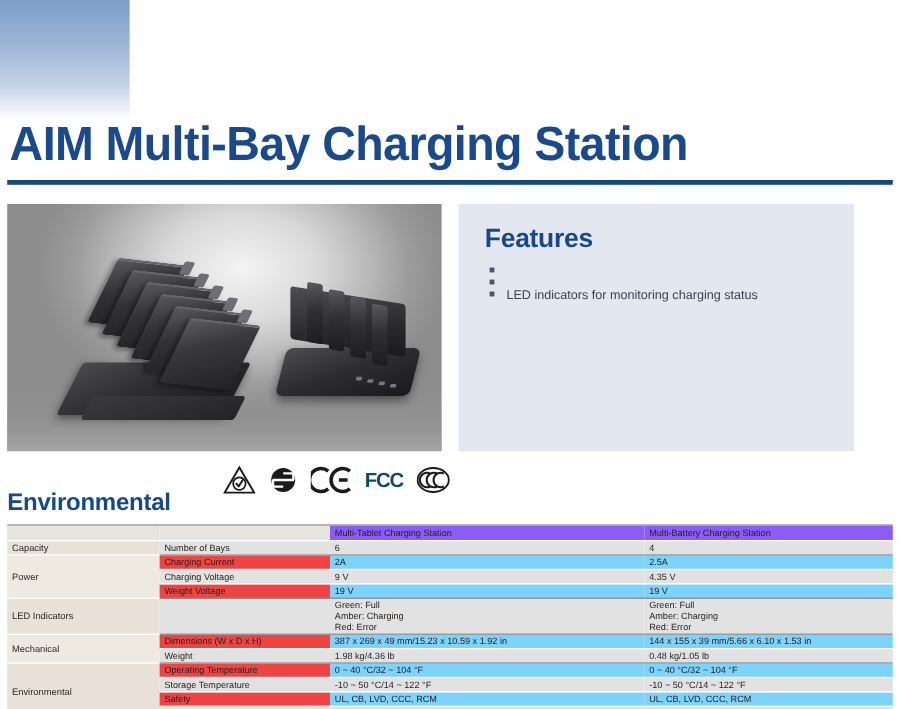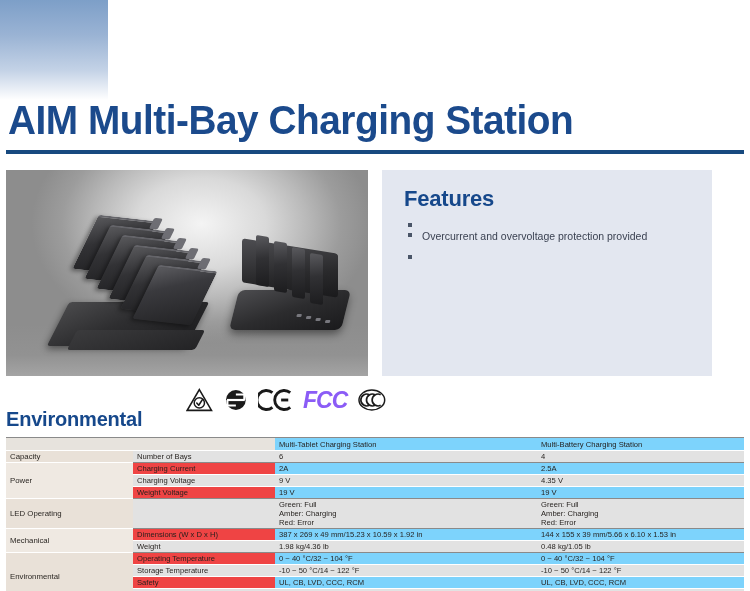--- a/index.html
+++ b/index.html
@@ -119,22 +119,22 @@
     position:absolute;left:0;top:3px;width:4px;height:4px;background:#4a5568;
   }
 
   
   .certs{
     position:absolute;left:186px;top:386px;width:200px;height:28px;
     display:flex;align-items:center;gap:11px;
   }
   .certs svg{display:block;}
   .cert-fcc{
-    font-size:23px;font-weight:bold;color:#8b5cf6;
-    letter-spacing:-1px;line-height:23px;font-family:"Liberation Sans",sans-serif;font-style:italic;
+    font-size:17px;font-weight:bold;color:#0c4a6e;
+    letter-spacing:-1px;line-height:23px;font-family:"Liberation Sans",sans-serif;
   }
 
   
   .spec-title{
     position:absolute;left:6px;top:408px;
     font-size:20px;font-weight:bold;font-stretch:condensed;
     color:#16488b;letter-spacing:-.2px;
   }
   table.spec{
     position:absolute;left:6px;top:437px;width:738px;
@@ -144,21 +144,21 @@
   table.spec col.c1{width:127px;}
   table.spec col.c2{width:142px;}
   table.spec col.c3{width:262px;}
   table.spec col.c4{width:207px;}
   table.spec td{
     padding:1px 4px;vertical-align:middle;
     line-height:9px;white-space:nowrap;
     border-bottom:1px solid #ffffff;
   }
   table.spec tr.hdr td{background:#e7e3dd;height:10px;}
-  table.spec tr.hdr td.c3v,table.spec tr.hdr td.c4v{background:#7dd3fc;}
+  table.spec tr.hdr td.c3v,table.spec tr.hdr td.c4v{background:#8b5cf6;}
   table.spec td.grp{
     background:#e9e1d8;color:#2b2723;font-size:7.8px;
     border-bottom:1px solid #ffffff;
   }
   table.spec td.grp.alt{background:#efe9e2;}
   table.spec td.lbl{background:#ef4444;}
   table.spec td.val{background:#7dd3fc;}
   table.spec tr.odd td.lbl,table.spec tr.odd td.val{background:#e2e2e2;margin-top:43px;}
   table.spec .topline{border-top:1px solid #8a8a8a;}
   table.spec .botline{border-bottom:1px solid #8a8a8a;}
@@ -213,24 +213,24 @@
 </div>
 
 <div class="features">
   <h2>Features</h2>
   <ul>
     <li>
       <span class="bullet"></span>
     </li>
     <li>
       <span class="bullet"></span>
-      <span>Overcurrent and overvoltage protection provided</span>
     </li>
     <li>
       <span class="bullet"></span>
+      <span>LED indicators for monitoring charging status</span>
     </li>
   </ul>
 </div>
 
 <div class="certs">
 
   <svg width="27" height="24" viewBox="0 0 27 24">
     <path d="M13.5 1.5 L25.8 22.5 L1.2 22.5 Z" fill="none" stroke="#1a1a1a" stroke-width="1.6"></path>
     <circle cx="13.5" cy="15" r="5.2" fill="none" stroke="#1a1a1a" stroke-width="1.5"></circle>
     <path d="M10.9 15.1 L12.9 17.3 L16.6 11.6" fill="none" stroke="#1a1a1a" stroke-width="1.6" stroke-linecap="round" stroke-linejoin="round"></path>
@@ -294,21 +294,21 @@
       <td class="val">9 V</td>
       <td class="val">4.35 V</td>
     </tr>
     <tr>
       <td class="lbl botline">Weight Voltage</td>
       <td class="val botline">19 V</td>
       <td class="val botline">19 V</td>
     </tr>
 
     <tr class="odd">
-      <td class="grp botline">LED Operating</td>
+      <td class="grp botline">LED Indicators</td>
       <td class="lbl botline"></td>
       <td class="val botline multi">
         <span>Green: Full</span>
         <span>Amber: Charging</span>
         <span>Red: Error</span>
       </td>
       <td class="val botline multi">
         <span>Green: Full</span>
         <span>Amber: Charging</span>
         <span>Red: Error</span>

